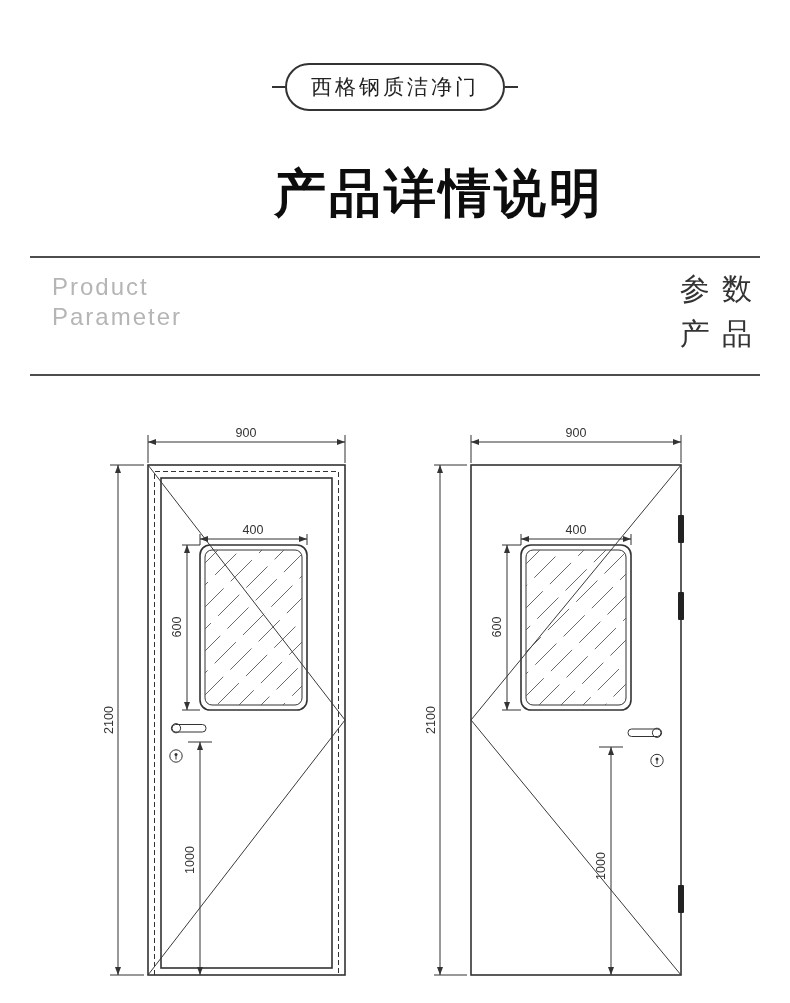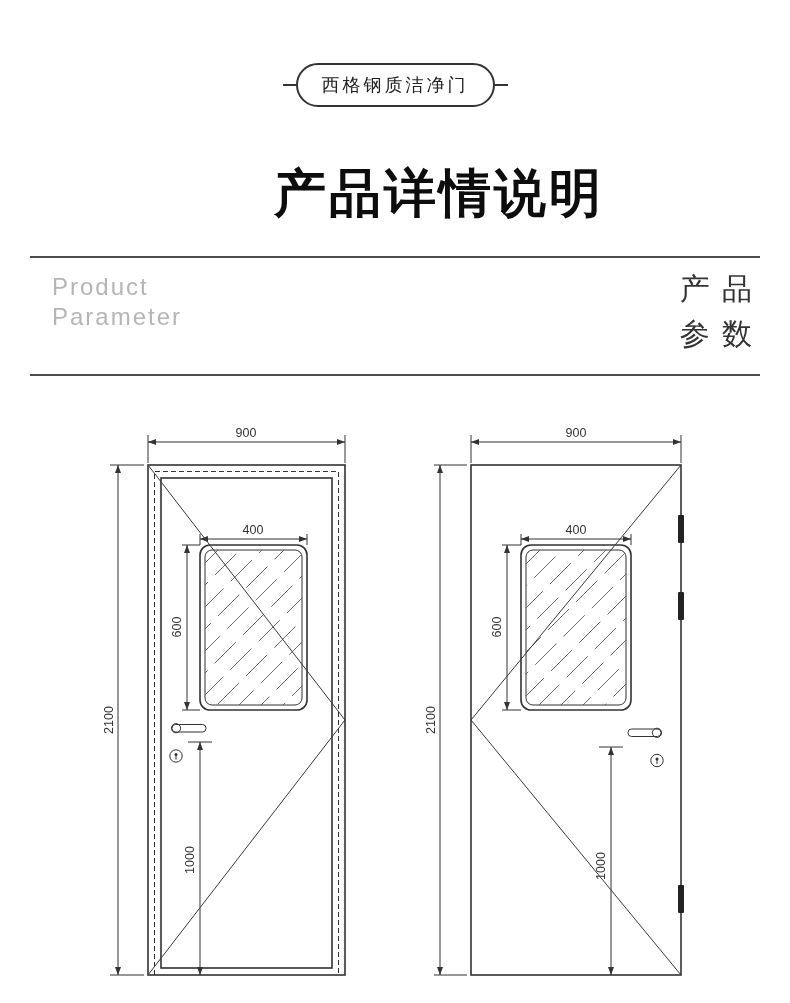--- a/index.html
+++ b/index.html
@@ -1,21 +1,21 @@
 <!DOCTYPE html>
 <html><head>
 <meta charset="utf-8">
 <style>
   html,body{margin:0;padding:0;}
   body{width:790px;height:1003px;background:#fff;font-family:"Liberation Sans","DejaVu Sans",sans-serif;color:#333;overflow:hidden;}
   .page{position:relative;width:790px;height:1003px;background:#fff;}
 
   .badge-row{position:absolute;top:63px;left:0;width:100%;display:flex;align-items:center;justify-content:center;}
   .badge-side-line{width:13px;height:2px;background:#333;}
-  .badge{border:2px solid #333;border-radius:24px;padding:8px 24px;font-size:18px;letter-spacing:3px;color:#222;white-space:nowrap;background:#fff;}
+  .badge{border:2px solid #333;border-radius:24px;padding:8px 24px;font-size:21px;letter-spacing:3px;color:#222;white-space:nowrap;background:#fff;}
 
   .title{position:absolute;top:124px;left:0;width:100%;text-align:center;font-size:52px;font-weight:bold;letter-spacing:3px;color:#0d0d0d;padding-left:44px;}
 
   .section-header{position:absolute;top:256px;left:30px;width:730px;height:120px;border-top:2px solid #4d4d4d;border-bottom:2px solid #4d4d4d;display:flex;justify-content:space-between;align-items:flex-start;box-sizing:border-box;}
   .sh-en{padding:14px 0 0 22px;font-size:24px;line-height:30px;letter-spacing:2px;color:#b5b5b5;}
   .sh-zh{padding:8px 6px 0 0;font-size:30px;line-height:45px;letter-spacing:2px;color:#333;text-align:right;}
 
   .diagrams{position:absolute;top:420px;left:0;width:100%;display:flex;justify-content:center;gap:76px;}
   .diagram text{font-size:12.5px;fill:#333;font-family:"Liberation Sans","DejaVu Sans",sans-serif;}
   .ln{stroke:#333;stroke-width:1;fill:none;}
@@ -37,22 +37,22 @@
   </div>
 
   <h1 class="title">产品详情说明</h1>
 
   <div class="section-header">
     <div class="sh-en">
       <div>Product</div>
       <div>Parameter</div>
     </div>
     <div class="sh-zh">
+      <div>参 数</div>
       <div>产 品</div>
-      <div>参 数</div>
     </div>
   </div>
 
   <div class="diagrams">
 
     <svg class="diagram" width="250" height="575" viewBox="0 0 250 575">
       <defs>
         <marker id="ae1" markerWidth="9" markerHeight="8" refX="8" refY="3" orient="auto" markerUnits="userSpaceOnUse">
             <path d="M0,0 L8,3 L0,6 Z" fill="#333"></path>
           </marker>

